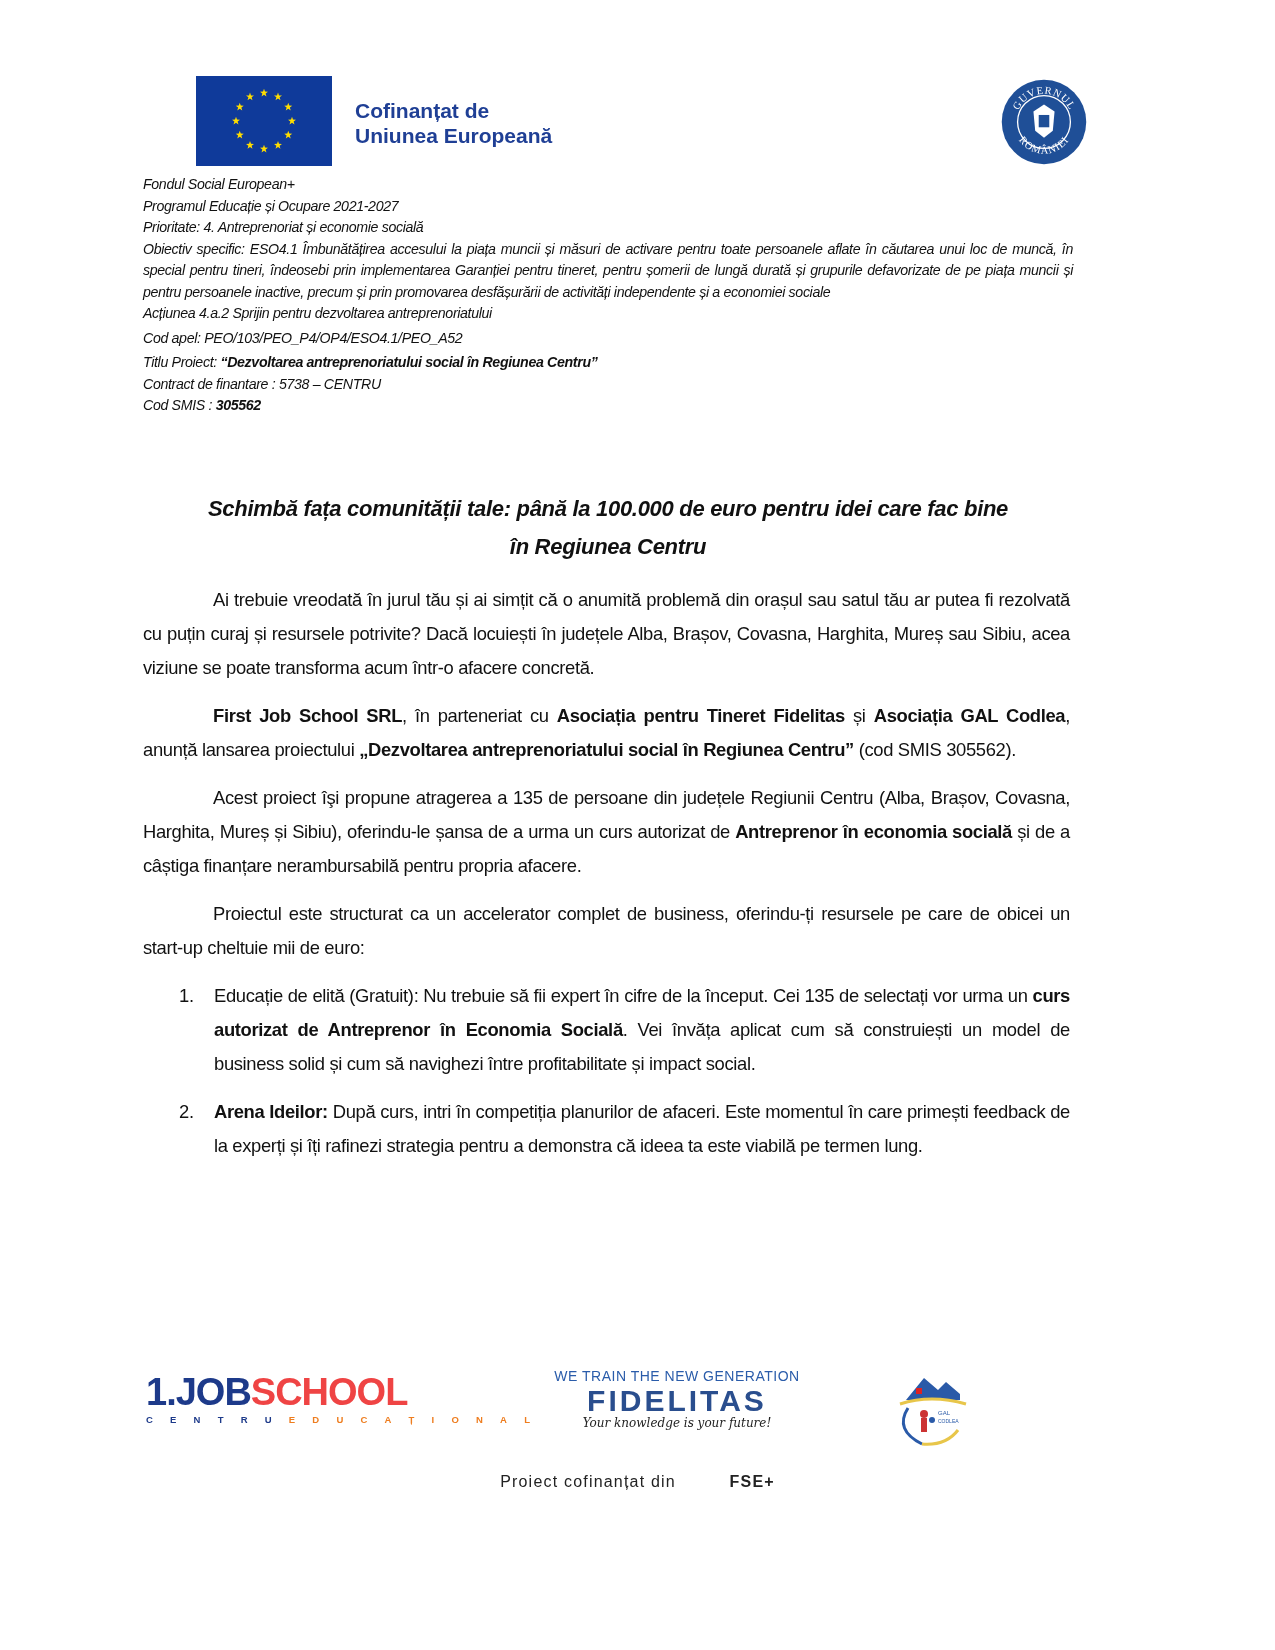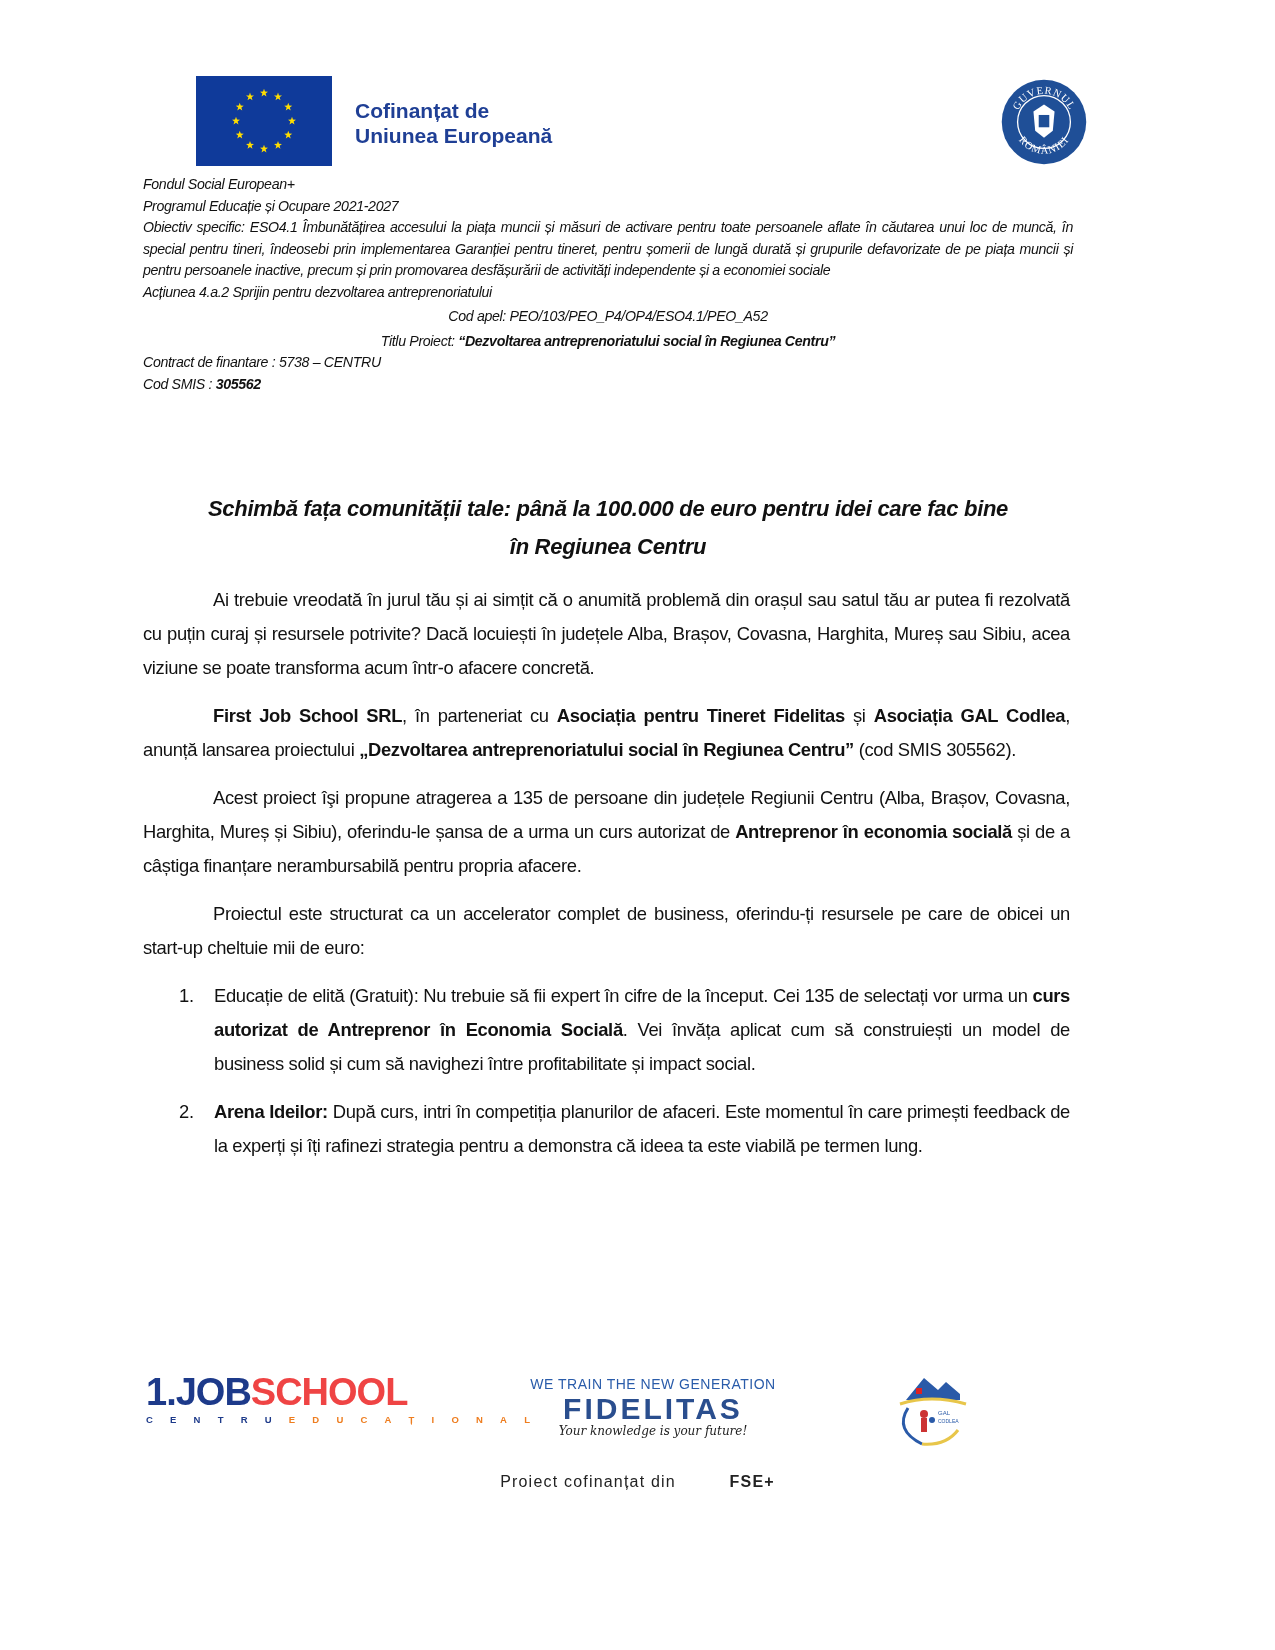--- a/index.html
+++ b/index.html
@@ -12,21 +12,21 @@
   .eu-flag svg { width: 100%; height: 100%; display: block; }
   .eu-text { left: 355px; top: 98px; color: #1f3f95; font-weight: bold; font-size: 21px; line-height: 25px; }
   .gov-seal { left: 1000px; top: 78px; width: 88px; height: 88px; }
   .gov-seal svg { width: 100%; height: 100%; display: block; }
 
   
   .meta { left: 143px; top: 174px; width: 930px; font-family: "Liberation Sans", sans-serif;
           font-style: italic; font-size: 14.2px; line-height: 21.5px; letter-spacing: -0.35px; color: #111; }
   .meta div { white-space: nowrap; }
   .meta .wrap { white-space: normal; text-align: justify; }
-  .meta .gap { margin-top: 3px; text-align: center; }
+  .meta .gap { margin-top: 3px; }
   .meta b { font-weight: bold; }
 
   
   .title { left: 143px; top: 490px; width: 930px; text-align: center;
            font-family: "Liberation Sans", sans-serif; font-weight: bold; font-style: italic;
            font-size: 22px; line-height: 38px; letter-spacing: -0.3px; color: #111; }
 
   
   .body { left: 143px; top: 583px; width: 927px; font-family: "Liberation Sans", sans-serif;
           font-size: 18.4px; line-height: 34px; color: #111; letter-spacing: -0.35px; }
@@ -36,21 +36,21 @@
   .list li .num { position: absolute; left: 36px; top: 0; }
   b { font-weight: bold; }
 
   
   .jobschool { left: 146px; top: 1372px; width: 340px; height: 58px; }
   .js-main { font-family: "Liberation Sans", sans-serif; font-weight: 900; font-size: 38px; line-height: 40px; letter-spacing: -1px; }
   .js-main .p1 { color: #1d3a8a; }
   .js-main .p2 { color: #ef4444; }
   .js-sub { font-size: 9.5px; letter-spacing: 17.2px; color: #1d3a8a; font-weight: bold; margin-top: 2px; white-space: nowrap; }
   .js-sub .o { color: #ee7d1f; }
-  .fidelitas { left: 528px; top: 1368px; width: 250px; height: 72px; margin-top: 8px; }
+  .fidelitas { left: 552px; top: 1368px; width: 250px; height: 72px; }
   .fid-arc { font-size: 14px; color: #2a5caa; text-align: center; letter-spacing: 0.5px; }
   .fid-main { font-family: "Liberation Sans", sans-serif; font-weight: 900; font-size: 30px; color: #2a4e8e;
               text-align: center; letter-spacing: 3px; line-height: 30px; margin-top: 2px; }
   .fid-tag { font-family: "DejaVu Serif", serif; font-style: italic; font-size: 12px; color: #222; text-align: center; }
   .gal { left: 886px; top: 1360px; width: 90px; height: 90px; }
   .gal svg { width: 100%; height: 100%; display: block; }
   .footer-note { left: 0; top: 1473px; width: 1275px; text-align: center; font-family: "Liberation Sans", sans-serif;
                  font-size: 16px; letter-spacing: 1.2px; color: #222; }
   .footer-note b { font-weight: bold; padding-left: 48px; }
 </style>
@@ -92,20 +92,21 @@
       <textPath href="#arcBot" startOffset="50%" text-anchor="middle">ROMÂNIEI</textPath>
     </text>
     <path d="M50 30 L62 38 L60 60 L50 68 L40 60 L38 38 Z" fill="#fff"></path>
     <rect x="44" y="42" width="12" height="14" fill="#1f4f97"></rect>
   </svg>
 </div>
 
 <div class="abs meta">
   <div>Fondul Social European+</div>
   <div>Programul Educație și Ocupare 2021-2027</div>
+  <div>Prioritate: 4. Antreprenoriat și economie socială</div>
   <div class="wrap">Obiectiv specific: ESO4.1 Îmbunătățirea accesului la piața muncii și măsuri de activare pentru toate persoanele aflate în căutarea unui loc de muncă, în special pentru tineri, îndeosebi prin implementarea Garanției pentru tineret, pentru șomerii de lungă durată și grupurile defavorizate de pe piața muncii și pentru persoanele inactive, precum și prin promovarea desfășurării de activități independente și a economiei sociale</div>
   <div>Acțiunea 4.a.2 Sprijin pentru dezvoltarea antreprenoriatului</div>
   <div class="gap">Cod apel: PEO/103/PEO_P4/OP4/ESO4.1/PEO_A52</div>
   <div class="gap"><span>Titlu Proiect: </span><b>“Dezvoltarea antreprenoriatului social în Regiunea Centru”</b></div>
   <div>Contract de finantare : 5738 – CENTRU</div>
   <div><span>Cod SMIS : </span><b>305562</b></div>
 </div>
 
 <div class="abs title">
   <div>Schimbă fața comunității tale: până la 100.000 de euro pentru idei care fac bine</div>

